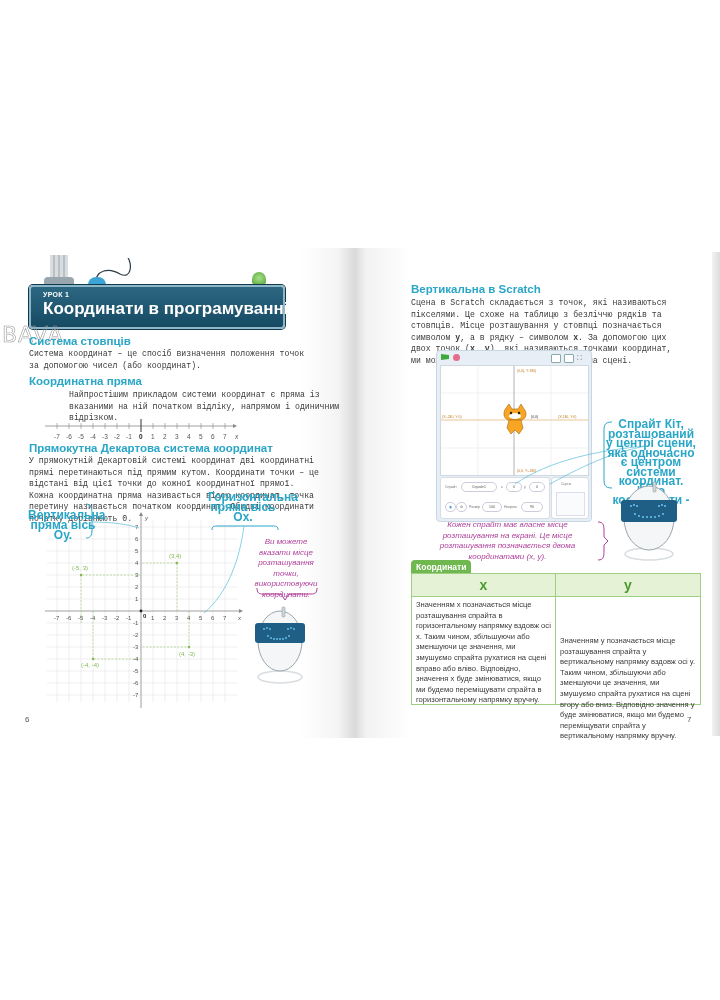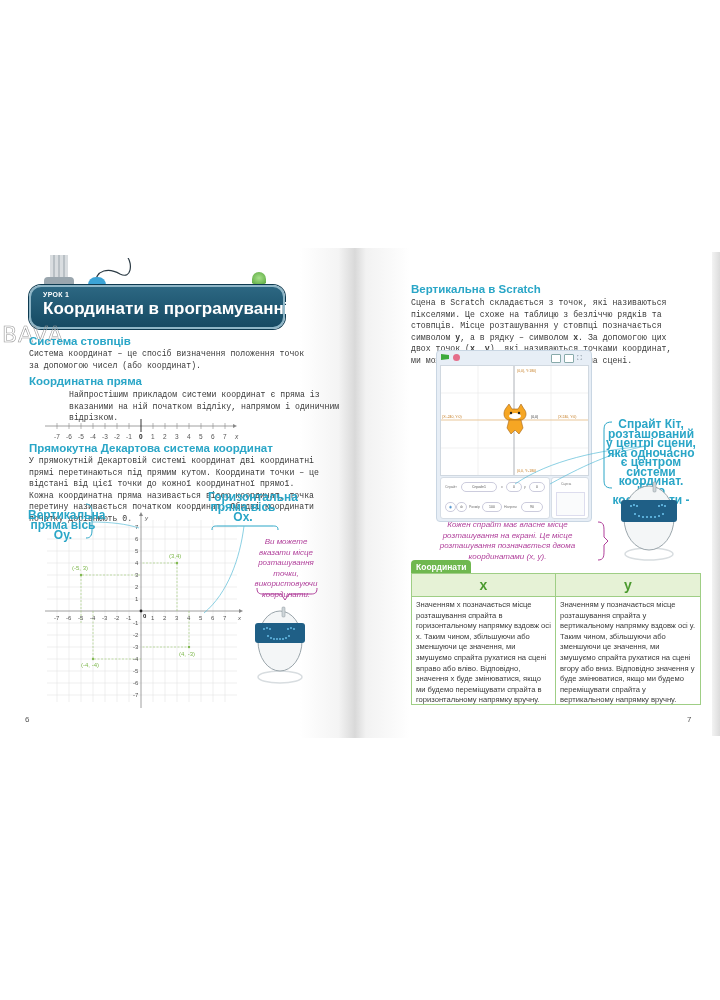--- a/index.html
+++ b/index.html
@@ -6,21 +6,21 @@
   body {
     width: 720px; height: 1000px; background: #ffffff; position: relative; overflow: hidden;
     font-family: "Liberation Sans", sans-serif; color: #333;
   }
   .spread { position: absolute; left: 0; top: 248px; width: 720px; height: 490px; background: #fff; }
   .gutter { position: absolute; left: 300px; top: 248px; width: 110px; height: 490px;
     background: linear-gradient(to right, #ffffff 0%, #f4f4f4 35%, #d9d9d9 50%, #f2f2f2 60%, #ffffff 100%); }
   .right-edge { position: absolute; left: 712px; top: 252px; width: 8px; height: 484px; background: linear-gradient(to right,#f3f3f3,#dcdcdc); }
 
   .banner { position: absolute; left: 29px; top: 285px; width: 252px; height: 40px;
-    background: linear-gradient(#2c6782, #164a63); border-radius: 12px; border: 2px solid #8fb6c7;
+    background: linear-gradient(#2c6782, #164a63); border-radius: 4px; border: 2px solid #8fb6c7;
     box-shadow: 0 0 0 1px #0e3a50; }
   .banner .lesson { position: absolute; left: 12px; top: 4px; font-size: 7px; font-weight: bold; color: #fff; letter-spacing: .3px; }
   .banner .title { position: absolute; left: 12px; top: 12px; font-size: 17px; font-weight: bold; color: #fff; white-space: nowrap; }
   .banner-deco-pole { position: absolute; left: 50px; top: 255px; width: 18px; height: 32px;
     background: repeating-linear-gradient(to right, #d9dde0 0 3px, #b9c0c5 3px 5px); }
   .banner-deco-base { position: absolute; left: 44px; top: 277px; width: 30px; height: 10px; background: #9aa6ae; border-radius: 4px 4px 0 0; }
   .banner-deco-btn { position: absolute; left: 88px; top: 277px; width: 18px; height: 8px; background: #3ba3d6; border-radius: 8px 8px 0 0; }
   .banner-deco-light { position: absolute; left: 252px; top: 272px; width: 14px; height: 12px; background: radial-gradient(#a6e08a,#5aa83e); border-radius: 8px 8px 2px 2px; }
   .banner-wire { position: absolute; left: 90px; top: 258px; width: 60px; height: 30px; }
 
@@ -352,16 +352,16 @@
 <svg style="position:absolute; left:596px; top:520px; width:14px; height:42px;" viewBox="0 0 14 42">
   <path d="M2 2 C8 2, 8 6, 8 12 L8 17 L12 21 L8 25 L8 30 C8 36, 8 40, 2 40" fill="none" stroke="#b03f9a" stroke-width="1"></path>
 </svg>
 
 <div class="tbl-tab">Координати</div>
 <div class="tbl">
   <div class="hdr" style="left:0; width:143px;">x</div>
   <div class="hdr" style="left:144px; width:144px;">y</div>
   <div class="vdiv"></div>
   <div class="cell" style="left:0; width:143px;">Значенням х позначається місце розташування спрайта в горизонтальному напрямку вздовж осі х. Таким чином, збільшуючи або зменшуючи це значення, ми змушуємо спрайта рухатися на сцені вправо або вліво. Відповідно, значення х буде змінюватися, якщо ми будемо переміщувати спрайта в горизонтальному напрямку вручну.</div>
-  <div class="cell" style="left:144px; width:144px;">Значенням у позначається місце розташування спрайта у вертикальному напрямку вздовж осі у. Таким чином, збільшуючи або зменшуючи це значення, ми змушуємо спрайта рухатися на сцені вгору або вниз. Відповідно значення у буде змінюватися, якщо ми будемо переміщувати спрайта у вертикальному напрямку вручну.</div>
+  <div class="cell" style="left:144px; width:144px;margin-top:36px;">Значенням у позначається місце розташування спрайта у вертикальному напрямку вздовж осі у. Таким чином, збільшуючи або зменшуючи це значення, ми змушуємо спрайта рухатися на сцені вгору або вниз. Відповідно значення у буде змінюватися, якщо ми будемо переміщувати спрайта у вертикальному напрямку вручну.</div>
 </div>
 
 <div class="page-num" style="left:687px; top:715px;">7</div>
 
 </body></html>

